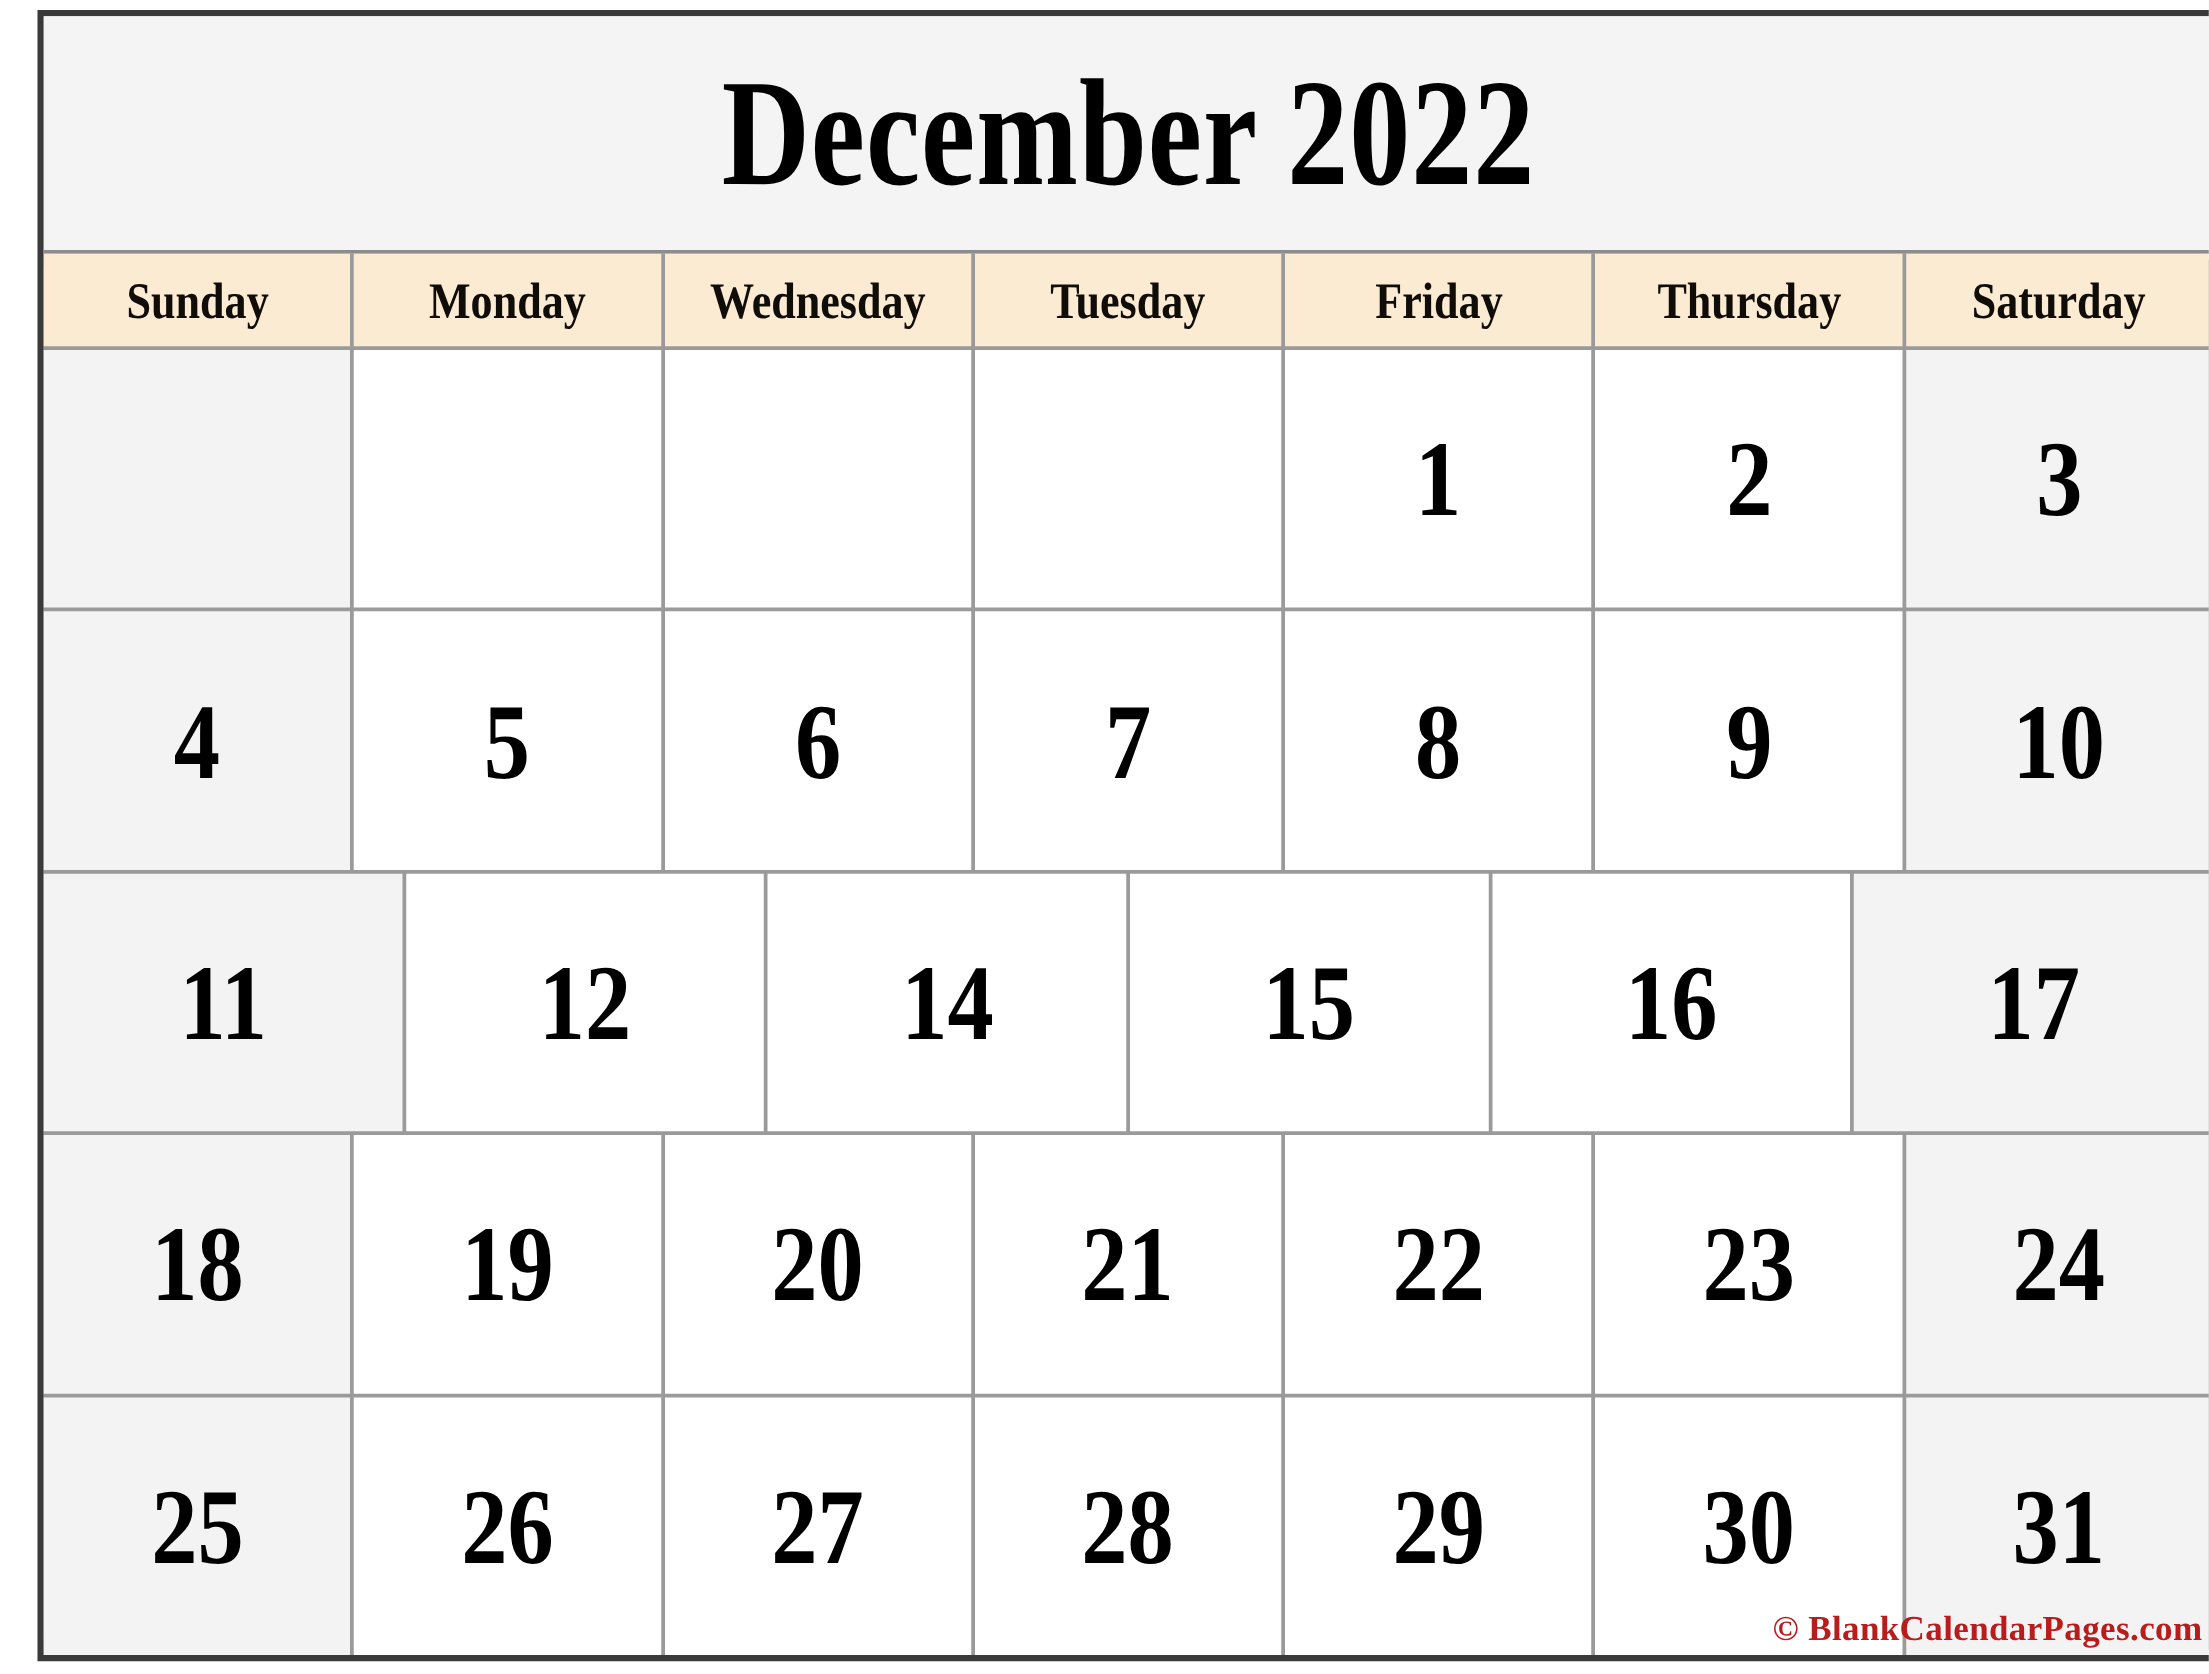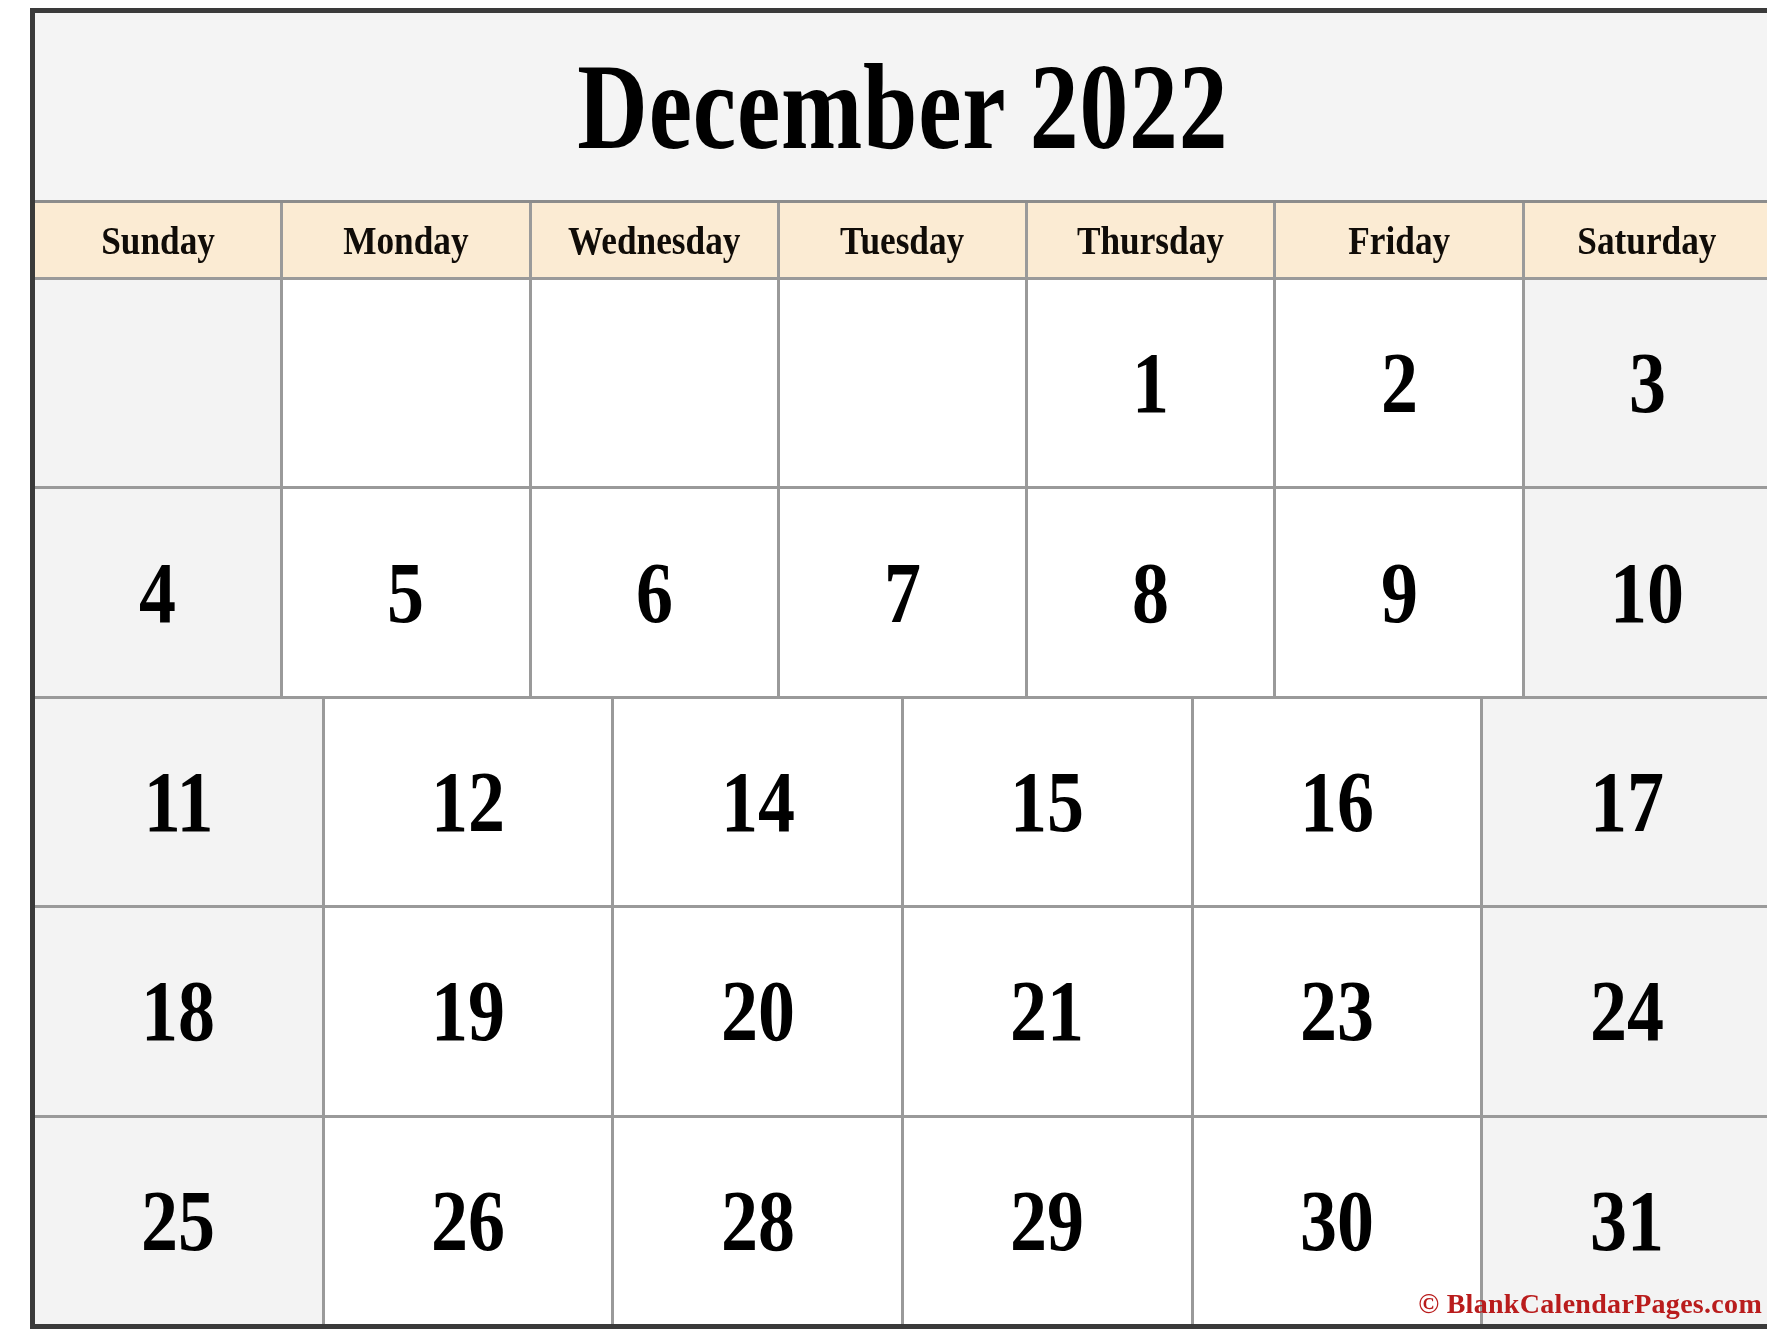--- a/index.html
+++ b/index.html
@@ -151,26 +151,26 @@
         <div class="cell dayname">
           <span class="dayname-text">Monday</span>
         </div>
         <div class="cell dayname">
           <span class="dayname-text">Wednesday</span>
         </div>
         <div class="cell dayname">
           <span class="dayname-text">Tuesday</span>
         </div>
         <div class="cell dayname">
+          <span class="dayname-text">Friday</span>
+        </div>
+        <div class="cell dayname">
           <span class="dayname-text">Thursday</span>
         </div>
         <div class="cell dayname">
-          <span class="dayname-text">Friday</span>
-        </div>
-        <div class="cell dayname">
           <span class="dayname-text">Saturday</span>
         </div>
       </div>
 
       <div class="week-row">
         <div class="cell weekend empty">
             <span class="daynum"></span>
           </div>
         <div class="cell empty">
             <span class="daynum"></span>
@@ -244,33 +244,39 @@
         <div class="cell">
             <span class="daynum">19</span>
           </div>
         <div class="cell">
             <span class="daynum">20</span>
           </div>
         <div class="cell">
             <span class="daynum">21</span>
           </div>
         <div class="cell">
+            <span class="daynum">22</span>
+          </div>
+        <div class="cell">
             <span class="daynum">23</span>
           </div>
         <div class="cell weekend">
             <span class="daynum">24</span>
           </div>
       </div>
 
       <div class="week-row">
         <div class="cell weekend">
             <span class="daynum">25</span>
           </div>
         <div class="cell">
             <span class="daynum">26</span>
+          </div>
+        <div class="cell">
+            <span class="daynum">27</span>
           </div>
         <div class="cell">
             <span class="daynum">28</span>
           </div>
         <div class="cell">
             <span class="daynum">29</span>
           </div>
         <div class="cell">
             <span class="daynum">30</span>
           </div>

